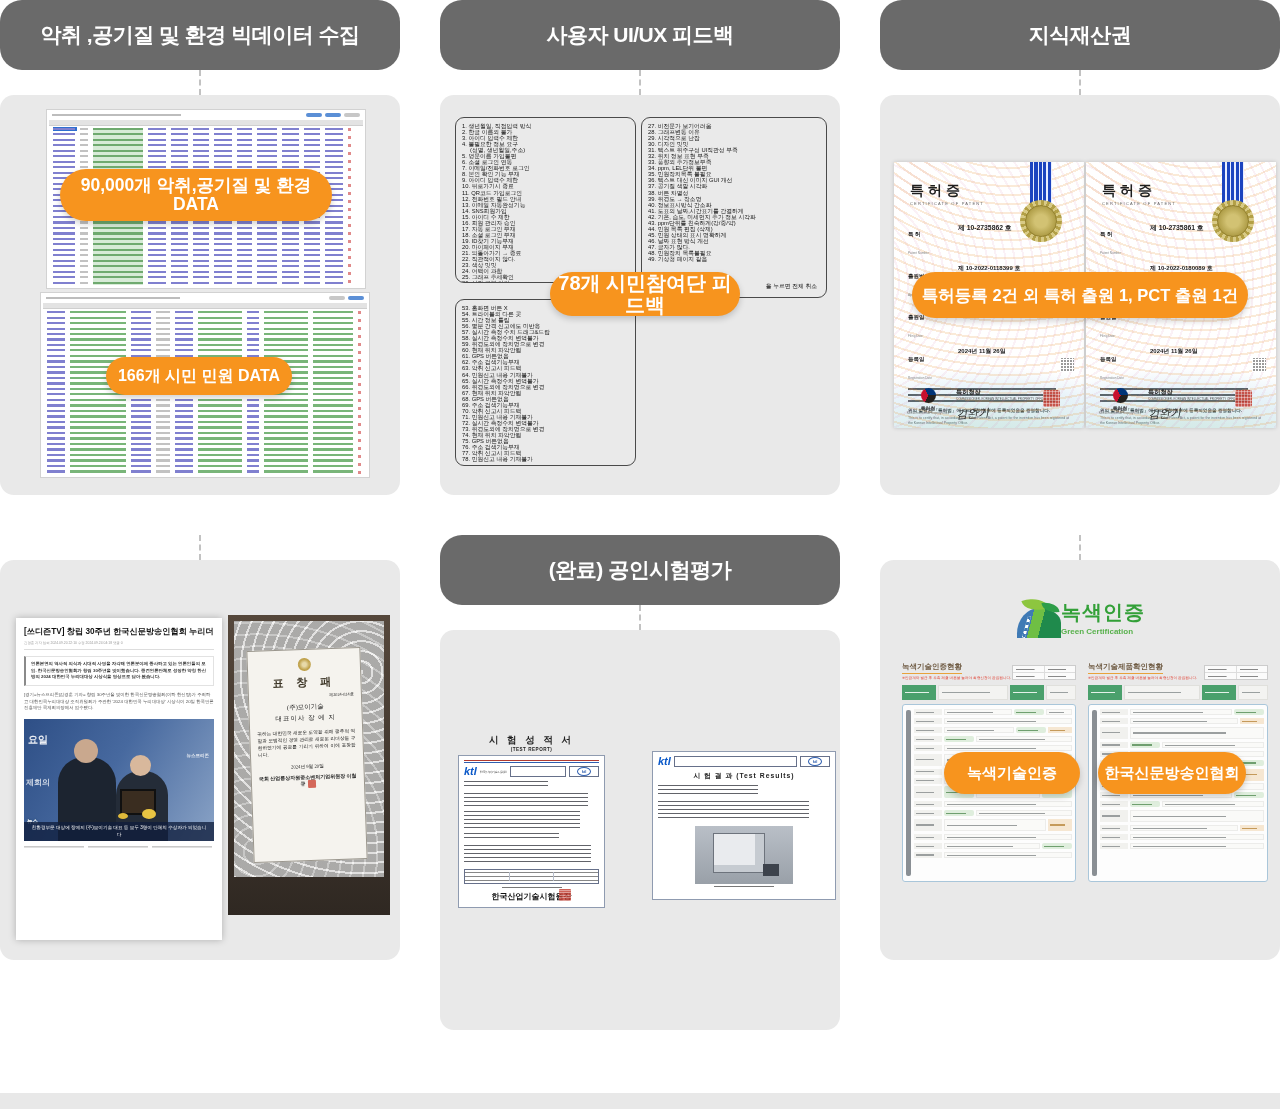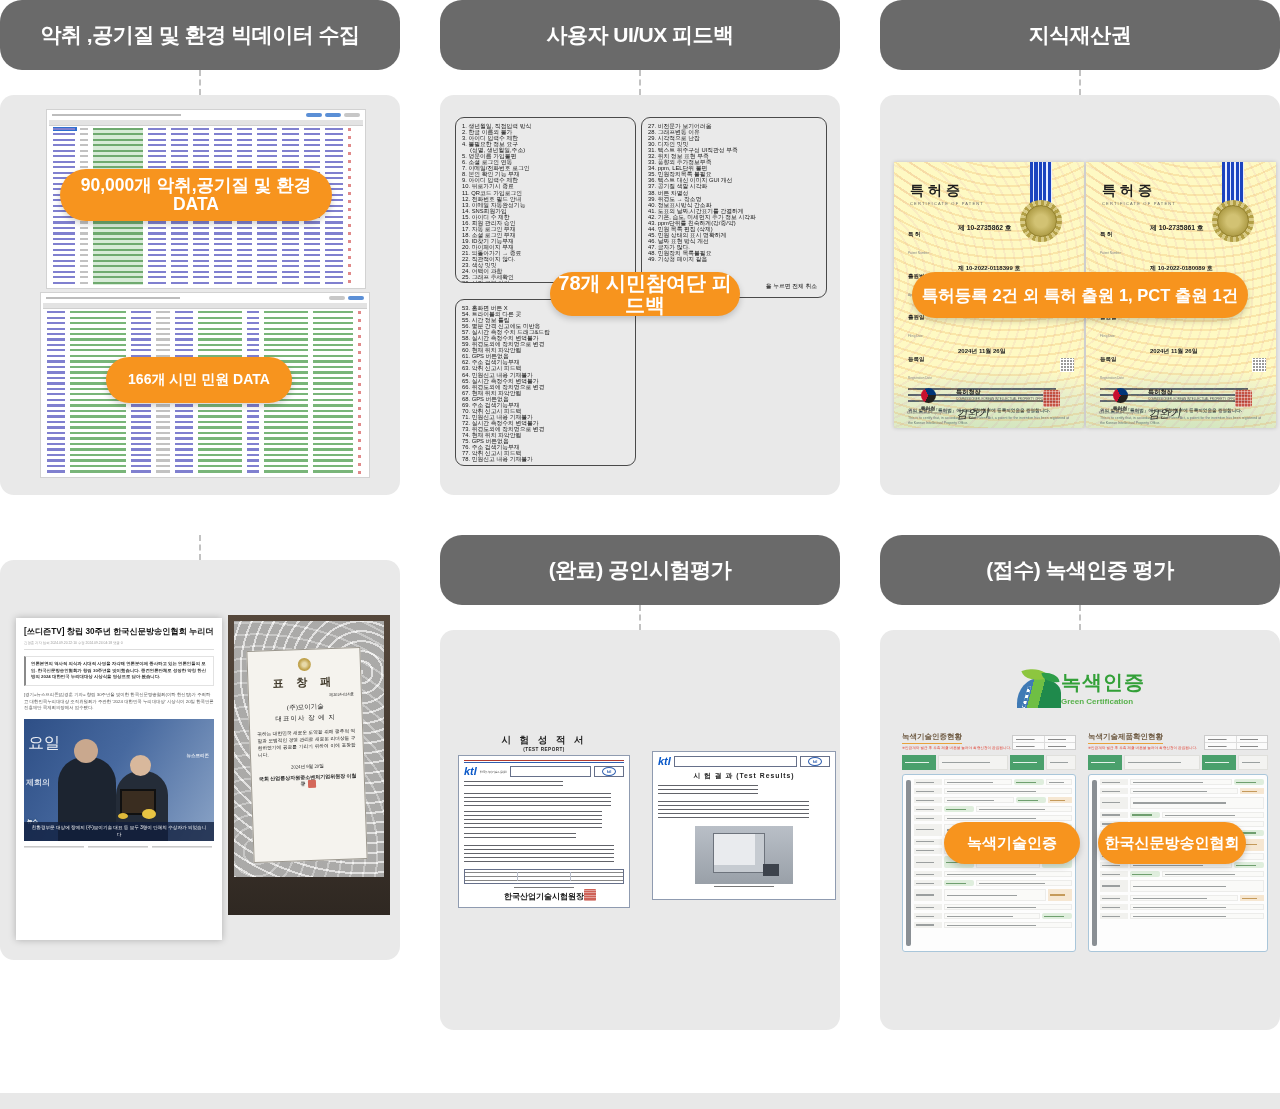--- a/index.html
+++ b/index.html
@@ -32,33 +32,33 @@
   .sel  { position:absolute; left:6px; top:17px; width:24px; height:3.5px; background:#2f6fd0; }
   .srows { position:absolute; top:18px; left:6px; right:3px; bottom:3px; display:flex; gap:5px; }
   .sc { flex:0 0 auto; height:100%;
         background-image:repeating-linear-gradient(to bottom, currentColor 0 2px, transparent 2px 5.5px); }
   .sc.blue { color:#8080cf; } .sc.gray { color:#c2c2c2; }
   .sc.green { color:#79b579; }
   .sc.greenbg { color:#6faa6f; background-color:#d7ebd7; }
   .sc.rededge { color:#e08a8a; width:3px;
         background-image:repeating-linear-gradient(to bottom, currentColor 0 3px, transparent 3px 8px); }
   .badge-b1 { left:60px; top:74px; width:272px; height:52px; font-size:17.5px; }
-  .badge-b2 { left:106px; top:262px; width:186px; height:46px; font-size:14px; }
+  .badge-b2 { left:106px; top:262px; width:186px; height:38px; font-size:16px; }
 
   
   .fb-box { position:absolute; border:1px solid #4a4a4a; border-radius:9px; padding:5px 6px; overflow:hidden; background:rgba(255,255,255,.06); }
   .fb-box1 { left:15px;  top:22px;  width:181px; height:166px; }
   .fb-box2 { left:201px; top:22px;  width:186px; height:181px; }
   .fb-box3 { left:15px;  top:204px; width:181px; height:167px; }
   .fb-item { font-size:5.8px; line-height:6.05px; color:#111; white-space:nowrap; overflow:hidden; }
   .fb-frag { position:absolute; right:9px; bottom:6px; font-size:5.8px; color:#111; }
   .badge-fb { left:110px; top:177px; width:190px; height:44px; font-size:20px; }
 
   
-  .patent { position:absolute; top:67px; width:190px; height:266px; background:#fef9c3;
+  .patent { position:absolute; top:67px; width:190px; height:266px; background:#ffffff;
             box-shadow:0 0 4px rgba(0,0,0,.18); overflow:hidden; }
   .patent.pt1 { left:14px; } .patent.pt2 { left:206px; }
   .patent::before { content:""; position:absolute; inset:0; pointer-events:none;
      background:
        repeating-radial-gradient(circle at 60% -130px, rgba(233,152,60,.20) 0 2px, transparent 2px 9px),
        repeating-radial-gradient(circle at -50px 45%, rgba(214,120,170,.10) 0 2px, transparent 2px 9px),
        radial-gradient(ellipse 270px 120px at 50% 112%, rgba(110,185,160,.40), rgba(150,200,230,.22) 60%, transparent 78%); }
   .p-ribbon { position:absolute; top:0; left:136px; width:22px; height:46px;
       background:repeating-linear-gradient(to right,#1c44bf 0 3px,#e9eeff 3px 4.5px); }
   .p-medal { position:absolute; top:38px; left:126px; width:42px; height:42px; border-radius:50%;
@@ -127,34 +127,34 @@
       background:linear-gradient(120deg,#2e4f86 0%,#47699f 45%,#8aa3c6 100%); }
   .a-photo .sil1 { position:absolute; left:34px; bottom:-8px; width:58px; height:92px; background:#1c2430;
       border-radius:26px 26px 0 0; }
   .a-photo .sil1::before { content:""; position:absolute; top:-18px; left:16px; width:24px; height:24px; border-radius:50%; background:#c9a88e; }
   .a-photo .sil2 { position:absolute; left:92px; bottom:-8px; width:52px; height:78px; background:#242c38;
       border-radius:24px 24px 0 0; }
   .a-photo .sil2::before { content:""; position:absolute; top:-16px; left:14px; width:21px; height:21px; border-radius:50%; background:#d8b89c; }
   .a-photo .frame { position:absolute; left:96px; bottom:26px; width:36px; height:26px; background:#3a2d20; border:2px solid #101010; }
   .a-photo .flower { position:absolute; left:118px; bottom:22px; width:14px; height:10px; border-radius:50%;
       background:radial-gradient(circle at 30% 50%,#e8c javascript840,#e8c840 30%,#d4a017 70%); background:#e8c443; box-shadow:-26px 2px 0 -2px #dfb93a; }
-  .a-bgtxt1 { position:absolute; left:4px; top:14px; font-size:16px; font-weight:400; color:rgba(255,255,255,.9);text-align:right; }
+  .a-bgtxt1 { position:absolute; left:4px; top:14px; font-size:10px; font-weight:700; color:rgba(255,255,255,.9);text-align:right; }
   .a-bgtxt2 { position:absolute; left:2px; top:58px; font-size:8px; font-weight:700; color:rgba(255,255,255,.75); }
   .a-watermark { position:absolute; right:5px; top:34px; font-size:4.5px; font-weight:700; color:rgba(255,255,255,.85); }
   .a-cap { position:absolute; left:0; right:0; bottom:0; background:rgba(15,30,60,.78); color:#fff;
       font-size:4.6px; line-height:1.45; text-align:center; padding:3px 6px; }
   .a-newslogo { position:absolute; left:3px; bottom:16px; font-size:5.5px; font-weight:800; color:#fff;
       text-shadow:0 0 2px #246; }
   .a-underbar { height:4px; margin-top:4px;
       background:repeating-linear-gradient(to right,#c9c9c9 0 60px,transparent 60px 64px);
       background-size:100% 1.6px; background-repeat:no-repeat; background-position:0 1px; }
 
   
   .doc { position:absolute; }
-  .doc-l { left:18px; top:104px; width:172px; }
+  .doc-l { left:18px; top:104px; width:147px; }
   .doc-r { left:212px; top:118px; width:184px; }
   .doc-title { text-align:center; font-weight:700; font-size:9.5px; letter-spacing:3px; color:#222; }
   .doc-title .en { display:block; font-size:4.6px; letter-spacing:0.5px; }
   .dpage { background:#fff; border:1px solid #8f9bb0; margin-top:3px; padding:4px 5px; position:relative; }
   .drule { height:3px; border-top:1.6px solid #b03a30; border-bottom:1px solid #2f5fb0; margin-bottom:3px; }
   .dhead { display:flex; gap:3px; align-items:stretch; margin-bottom:4px; }
   .ktl { font-size:11px; font-weight:800; font-style:italic; color:#0a58c8; line-height:1; }
   .ktl-org { font-size:3px; color:#333; align-self:center; }
   .dhbox { flex:1; border:1px solid #66708a; padding:2px 3px; }
   .dhbox .tl { margin-bottom:2px; }
@@ -577,23 +577,20 @@
           <div class="tblock" style="height:20px;width:88%"></div>
           <div class="equip"></div>
           <div class="dcap"></div>
           <div style="height:8px"></div>
         </div>
       </div>
     </div>
   </section>
 
   <section class="card">
-    <div class="card-header">
-      <span>(접수) 녹색인증 평가</span>
-    </div>
     <div class="connector"></div>
     <div class="card-body">
 
       <div class="gc-logo">
         <div class="gc-mark">
           <div class="gc-hill"></div>
             <div class="gc-road"></div>
           <div class="gc-leaf1"></div>
             <div class="gc-leaf2"></div>
         </div>

